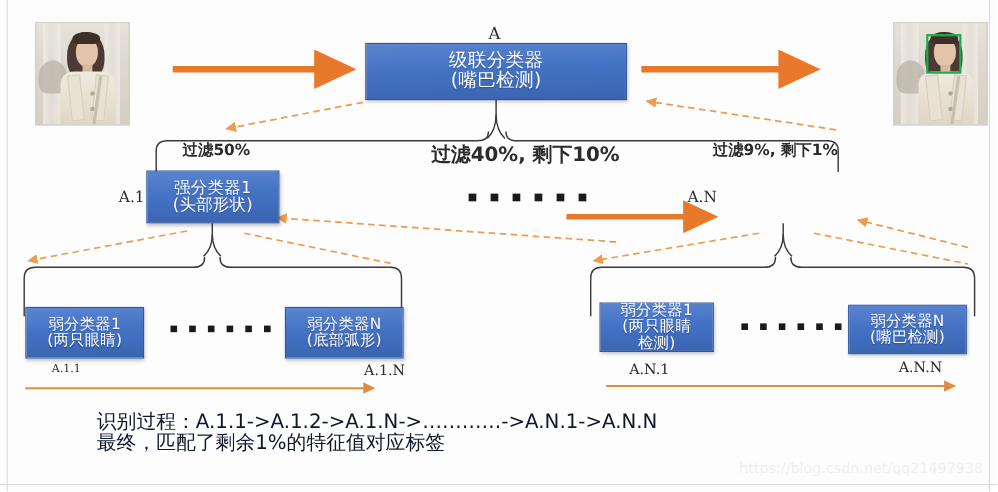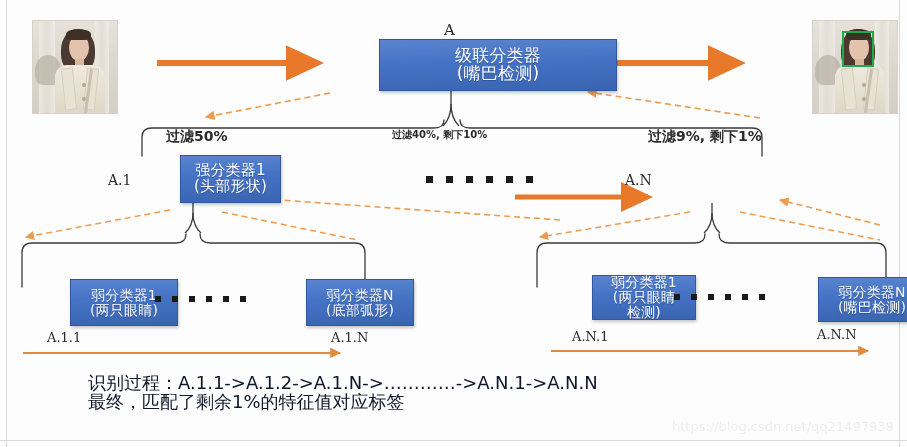--- a/index.html
+++ b/index.html
@@ -99,21 +99,20 @@
     color: #ffffff;
     text-align: center;
     line-height: 1.05;
     letter-spacing: .2px;
     box-shadow: 1px 2px 3px rgba(0,0,0,.22);
     display: flex;
     flex-direction: column;
     justify-content: center;
     align-items: center;
     text-shadow: 0 1px 1px rgba(0,0,0,.25);
-    margin-left: 47px;
   }
   .node span { display: block; white-space: nowrap; }
 
   
   .lbl {
     position: absolute;
     color: #2b2b2b;
     white-space: nowrap;
     font-family: "DejaVu Sans", "Liberation Sans", sans-serif;
   }
@@ -281,48 +280,48 @@
 
   <div class="lbl lbl-serif" style="left:444px; top:21px; font-size:15px;">A</div>
 
   <div class="node" style="left:332px; top:39px; width:238px; height:52px; font-size:17px;">
     <span>级联分类器</span>
     <span>(嘴巴检测)</span>
   </div>
 
   <div class="lbl" style="left:166px; top:128px; font-size:14px; font-weight:600;">过滤50%</div>
 
-  <div class="lbl" style="left:392px; top:128px; font-size:10px; font-weight:600;">过滤40%,  剩下10%</div>
+  <div class="lbl" style="left:392px; top:128px; font-size:18px; font-weight:600;">过滤40%,  剩下10%</div>
 
   <div class="lbl" style="left:648px; top:128px; font-size:14px; font-weight:600;">过滤9%,  剩下1%</div>
 
   <div class="lbl lbl-serif" style="left:108px; top:172px; font-size:14px;">A.1</div>
 
-  <div class="node" style="left:133px; top:155px; width:101px; height:48px; font-size:15px;">
+  <div class="node" style="left:133px; top:155px; width:121px; height:48px; font-size:15px;">
     <span>强分类器1</span>
     <span>(头部形状)</span>
   </div>
 
   <div class="lbl lbl-serif" style="left:625px; top:172px; font-size:14px;">A.N</div>
 
 
   <div class="dots" style="left:426px; top:176px; gap:13px;">
     <i style="width:7px;height:7px;"></i>
     <i style="width:7px;height:7px;"></i>
     <i style="width:7px;height:7px;"></i>
     <i style="width:7px;height:7px;"></i>
     <i style="width:7px;height:7px;"></i>
     <i style="width:7px;height:7px;"></i>
   </div>
 
   <div class="node" style="left:23px; top:279px; width:108px; height:47px; font-size:14px;">
     <span>弱分类器1</span>
     <span>(两只眼睛)</span>
   </div>
-  <div class="lbl lbl-serif" style="left:47px; top:330px; font-size:13px;">A.1.1</div>
+  <div class="lbl lbl-serif" style="left:47px; top:330px; font-size:10px;">A.1.1</div>
 
   <div class="dots" style="left:155px; top:296px; gap:11px;">
     <i style="width:6px;height:6px;"></i>
     <i style="width:6px;height:6px;"></i>
     <i style="width:6px;height:6px;"></i>
     <i style="width:6px;height:6px;"></i>
     <i style="width:6px;height:6px;"></i>
     <i style="width:6px;height:6px;"></i>
   </div>
 

